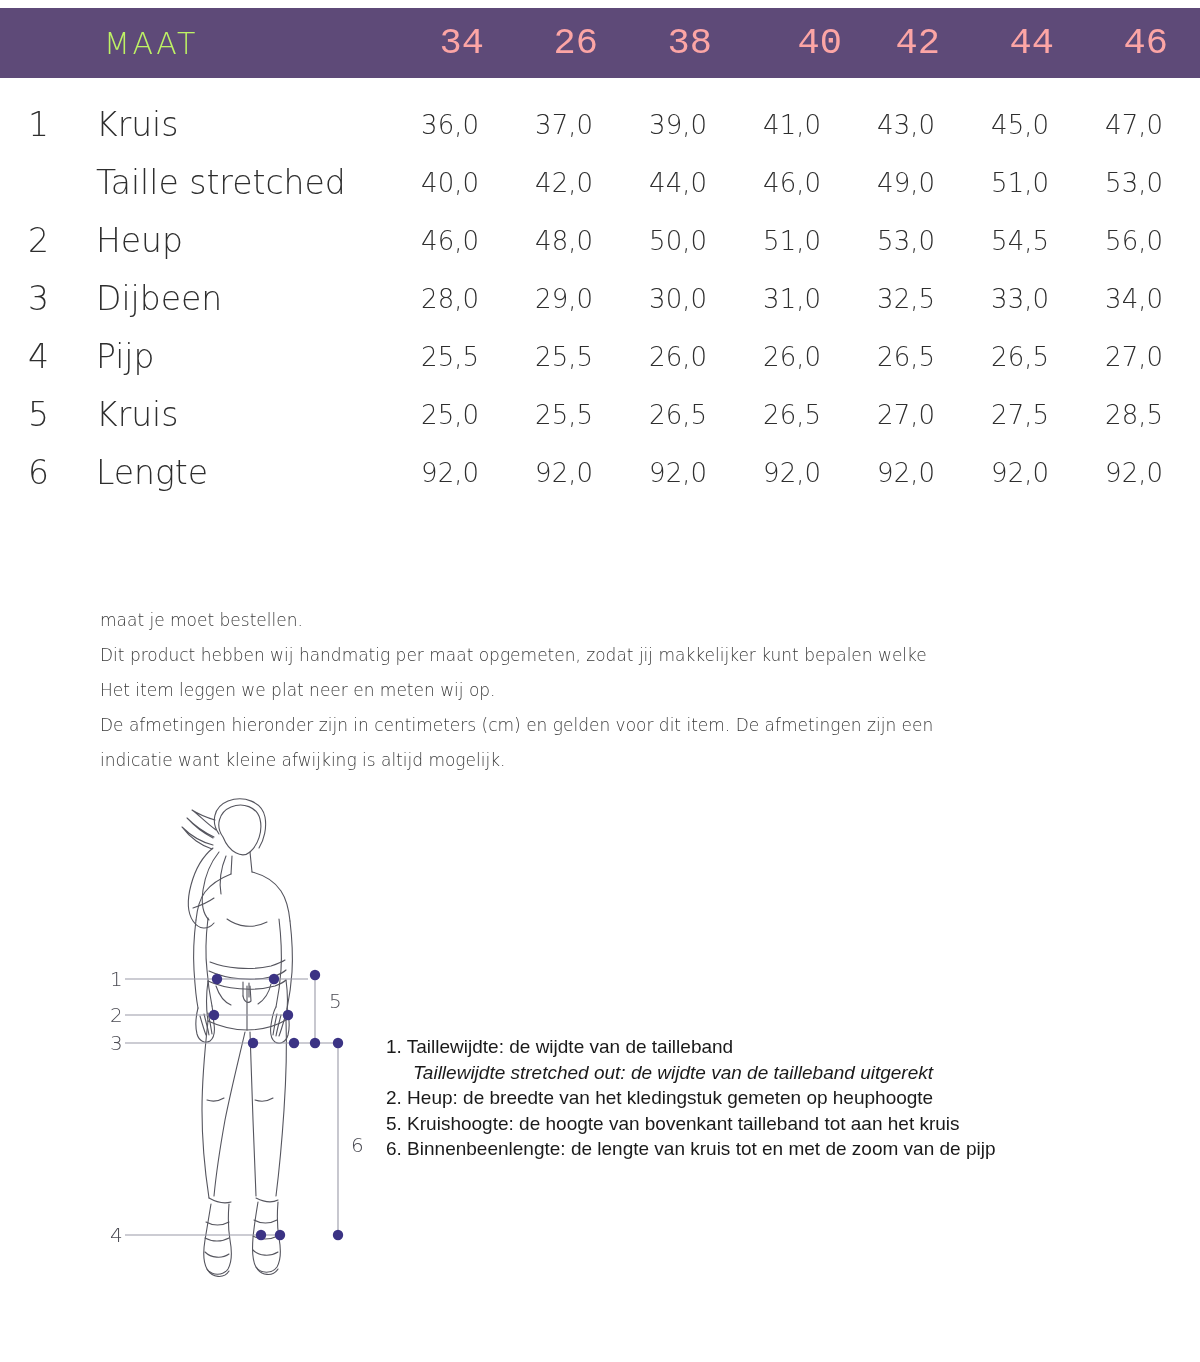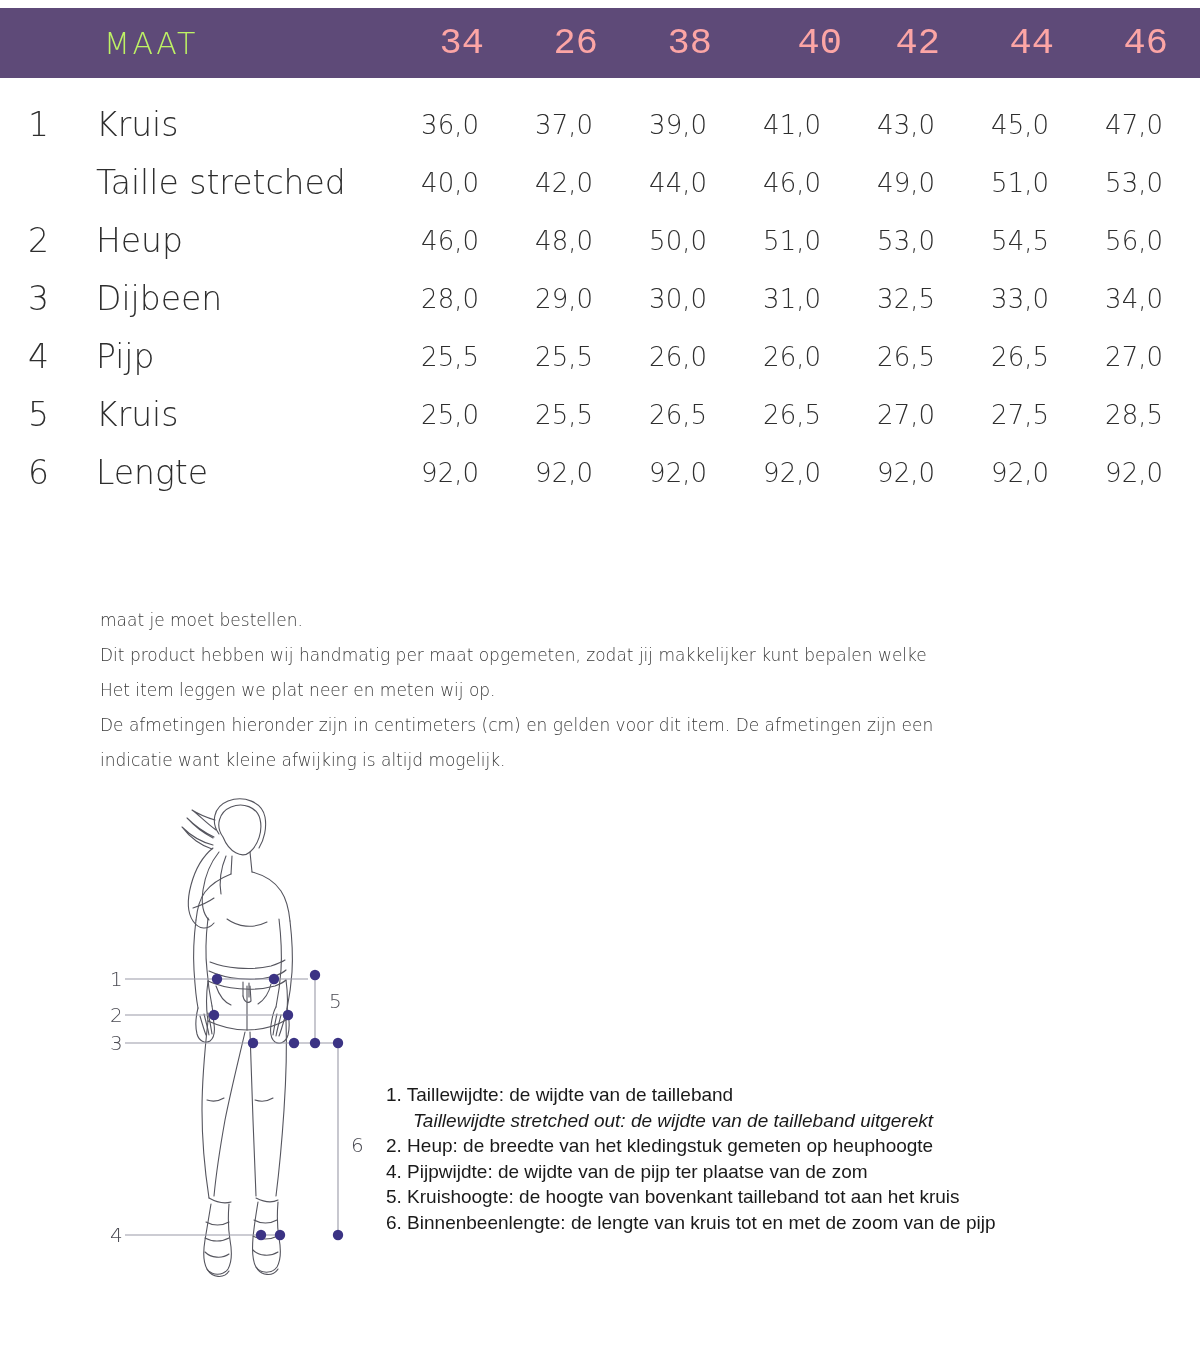--- a/index.html
+++ b/index.html
@@ -124,21 +124,20 @@
   
   #legend-list {
     position: absolute;
     left: 386px;
     top: 1034px;
     width: 700px;
     font-family: "Liberation Sans", sans-serif;
     font-size: 19px;
     color: #1a1a1a;
     line-height: 25.5px;
-    margin-top: 48px;
   }
   #legend-list .legend-line { white-space: nowrap; }
   #legend-list .legend-line.sub { padding-left: 27px; font-style: italic; }
 </style>
 </head>
 <body>
 
 <div id="size-header-bar">
   <span class="maat-label">MAAT</span>
   <span class="size-col" style="left:394px">34</span>
@@ -365,16 +364,15 @@
     <text x="256" y="362">6</text>
   </g>
 
 </svg>
 </div>
 
 <div id="legend-list">
   <div class="legend-line">1. Taillewijdte: de wijdte van de tailleband</div>
   <div class="legend-line sub">Taillewijdte stretched out: de wijdte van de tailleband uitgerekt</div>
   <div class="legend-line">2. Heup: de breedte van het kledingstuk gemeten op heuphoogte</div>
-  <div class="legend-line">4. Pijpwijdte: de wijdte van de pijp ter plaatse van de zom</div>
   <div class="legend-line">5. Kruishoogte: de hoogte van bovenkant tailleband tot aan het kruis</div>
   <div class="legend-line">6. Binnenbeenlengte: de lengte van kruis tot en met de zoom van de pijp</div>
 </div>
 
 </body></html>

